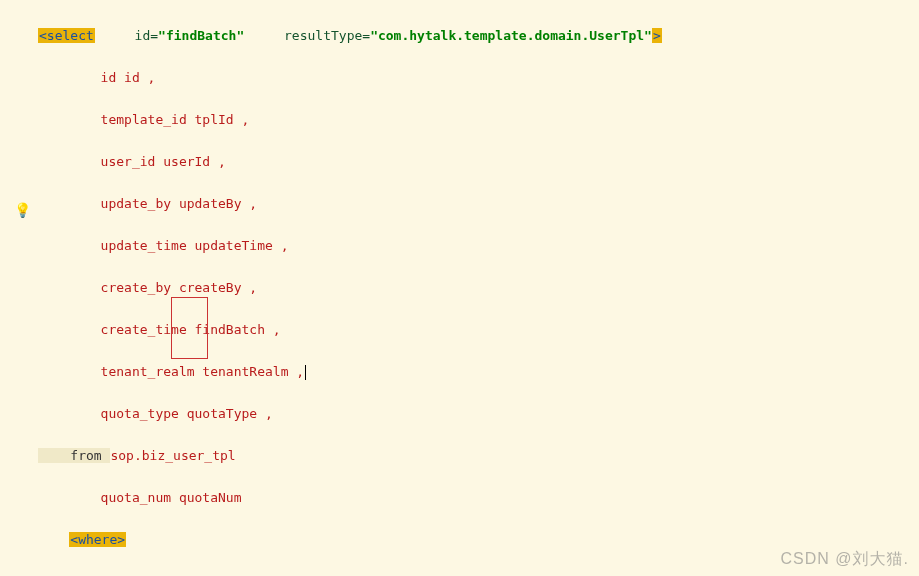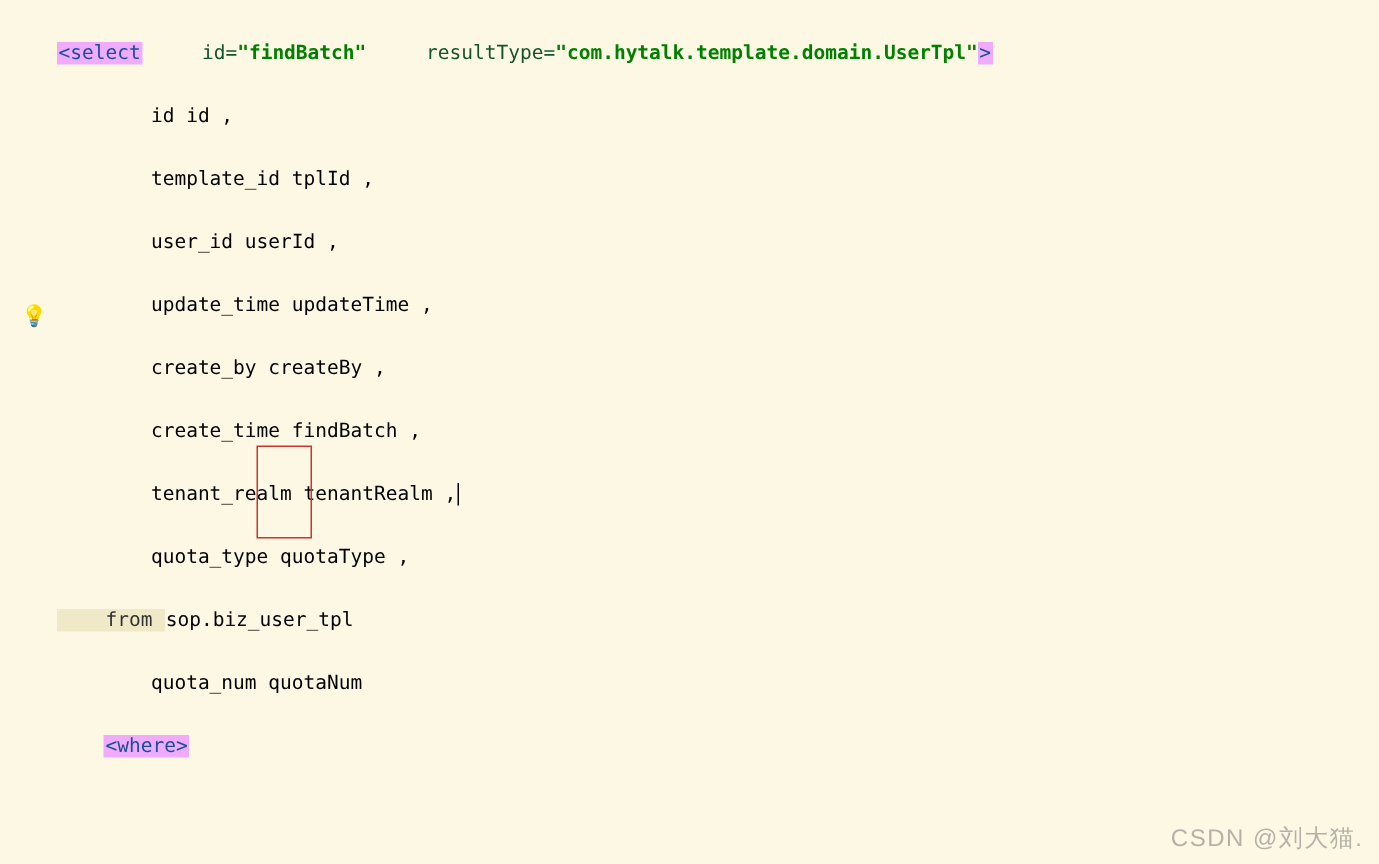--- a/index.html
+++ b/index.html
@@ -30,25 +30,25 @@
     color: #f2a900;
     font-size: 14px;
   }
   .code {
     position: absolute;
     left: 38px;
     top: 4px;
     line-height: 21px;
     white-space: pre;
   }
-  .tag   { color: #1a4fa0; background:#f0abfc; padding:0 1px;}
+  .tag   { color: #1a4fa0; background:#eab308; padding:0 1px;}
   .attr  { color: #14532d; padding-left: 32px; }
   .str   { color: #008000; font-weight: bold;} 
   .hl    { background: #f0e9c8; padding:0 1px;}
-  .plain { color: #000000; }
+  .plain { color: #b91c1c; }
   .caret {
     display:inline-block;
     width:1px; height:15px;
     background:#000; vertical-align:middle;
     margin-left:1px;
   }
   .redbox {
     position:absolute;
     border:1px solid #cc3333;
     pointer-events:none;
@@ -69,20 +69,21 @@
 
 <div class="gutter">
   <span class="bulb">💡</span>
 </div>
 
 <div class="code">
 <span class="ln"><span class="tag">&lt;select</span><span class="attr"> id=</span><span class="str">"findBatch"</span><span class="attr"> resultType=</span><span class="str">"com.hytalk.template.domain.UserTpl"</span><span class="tag">&gt;</span></span>
 <span class="ln"><span class="plain">        id id ,</span></span>
 <span class="ln"><span class="plain">        template_id tplId ,</span></span>
 <span class="ln"><span class="plain">        user_id userId ,</span></span>
+<span class="ln"><span class="plain">        update_by updateBy ,</span></span>
 <span class="ln"><span class="plain">        update_time updateTime ,</span></span>
 <span class="ln"><span class="plain">        create_by createBy ,</span></span>
 <span class="ln"><span class="plain">        create_time findBatch ,</span></span>
 <span class="ln"><span class="plain">        tenant_realm tenantRealm ,</span><span class="caret"></span></span>
 <span class="ln"><span class="plain">        quota_type quotaType ,</span></span>
 <span class="ln"><span class="hl">    from </span><span class="plain">sop.biz_user_tpl</span></span>
 <span class="ln"><span class="plain">        quota_num quotaNum</span></span>
 <span class="ln">    <span class="tag">&lt;where&gt;</span></span>
 
 

